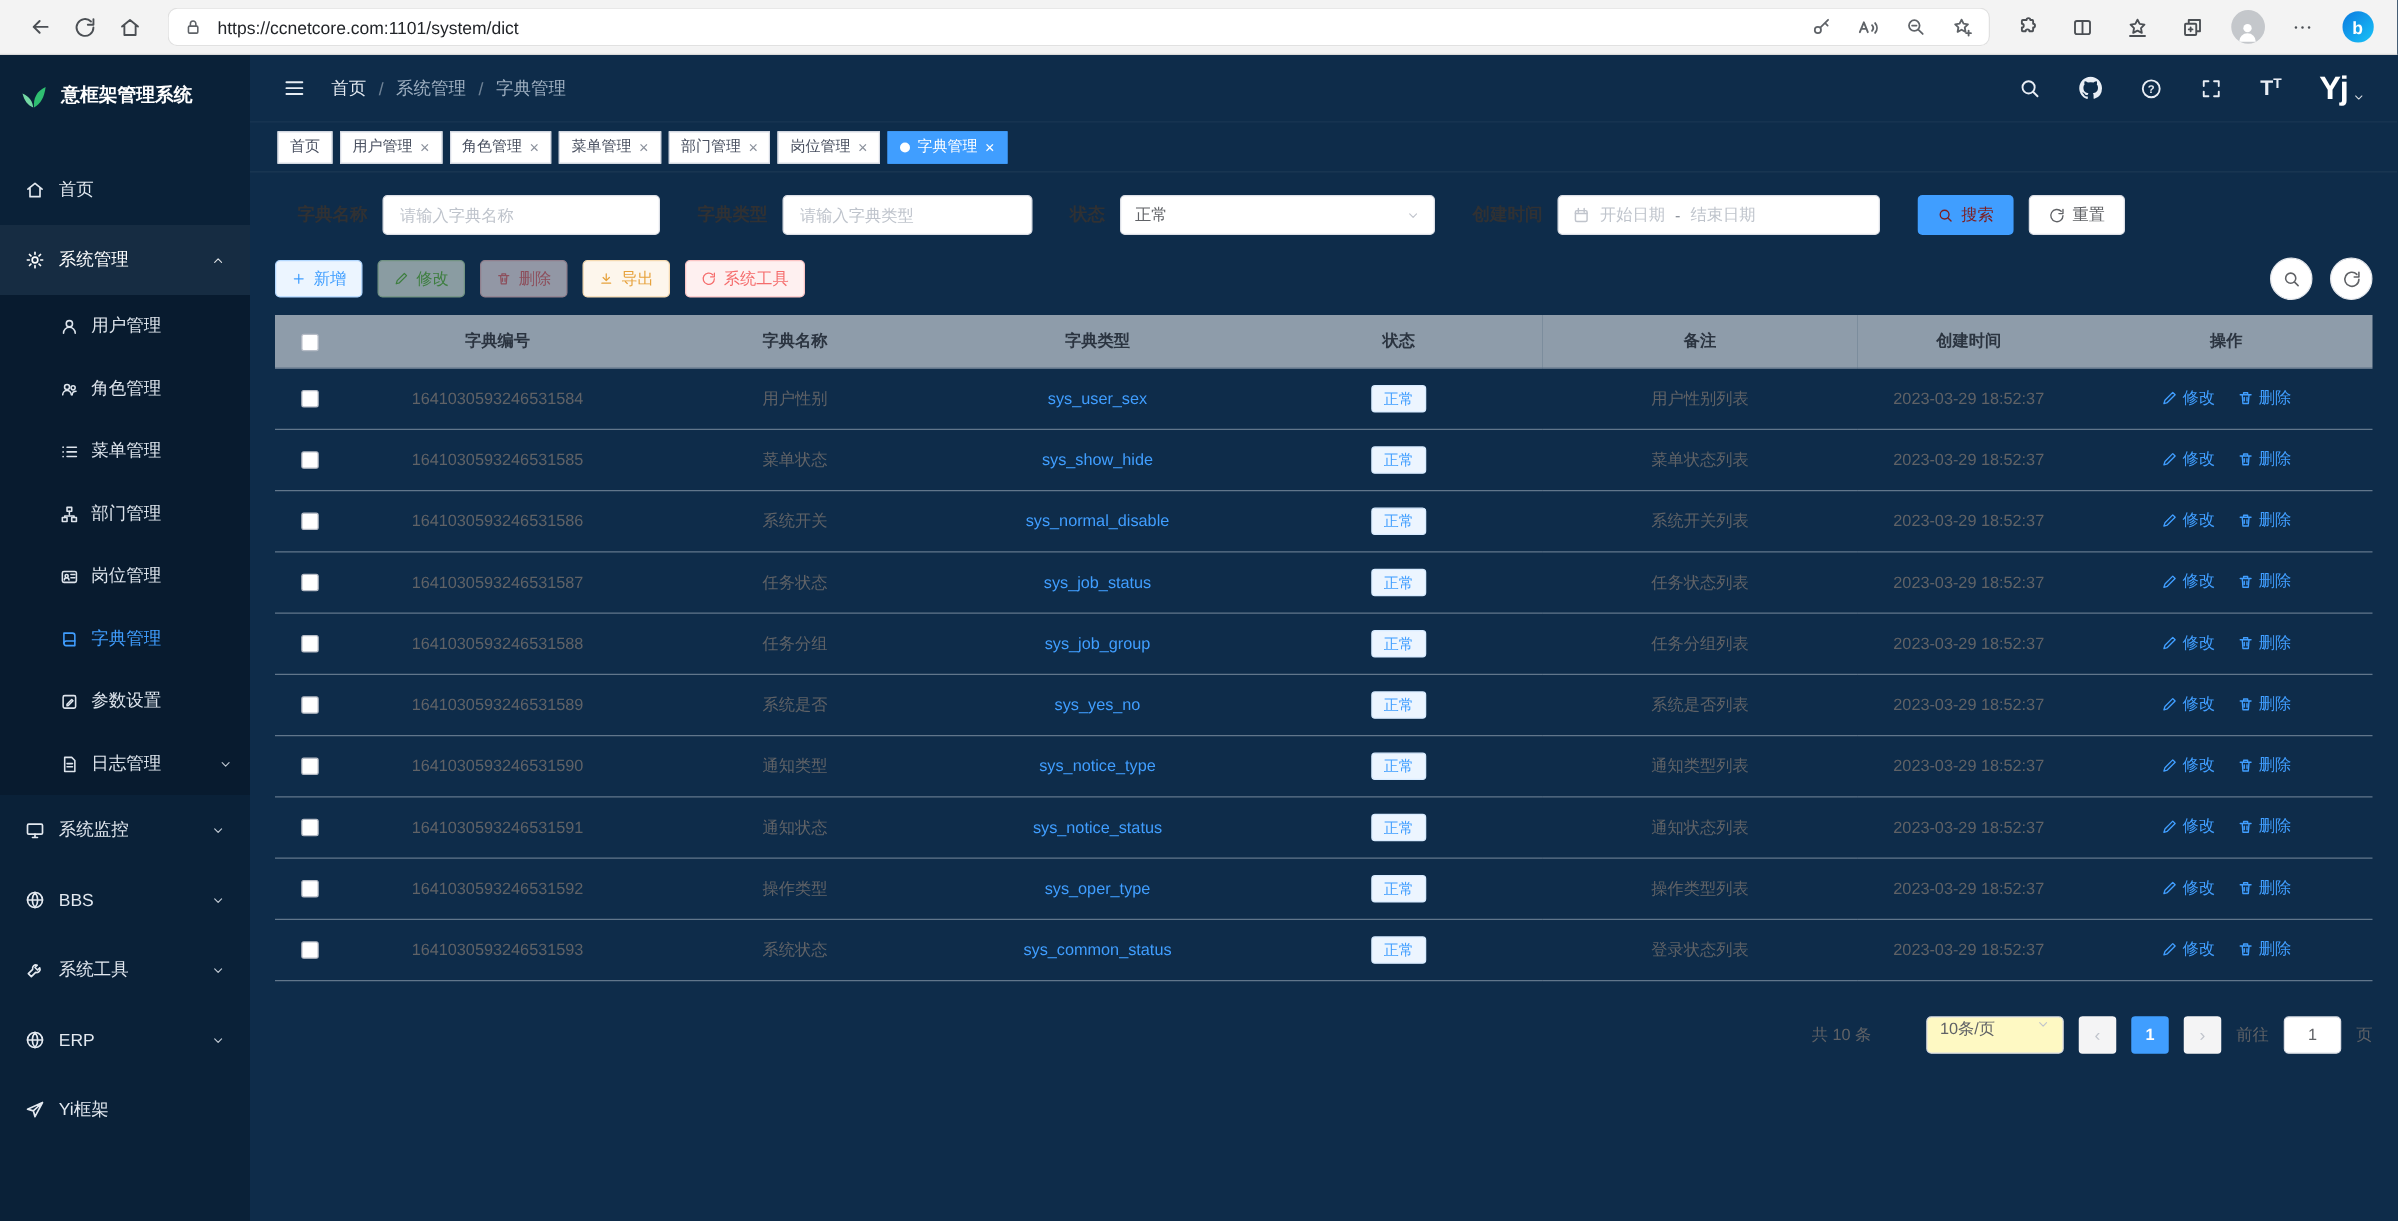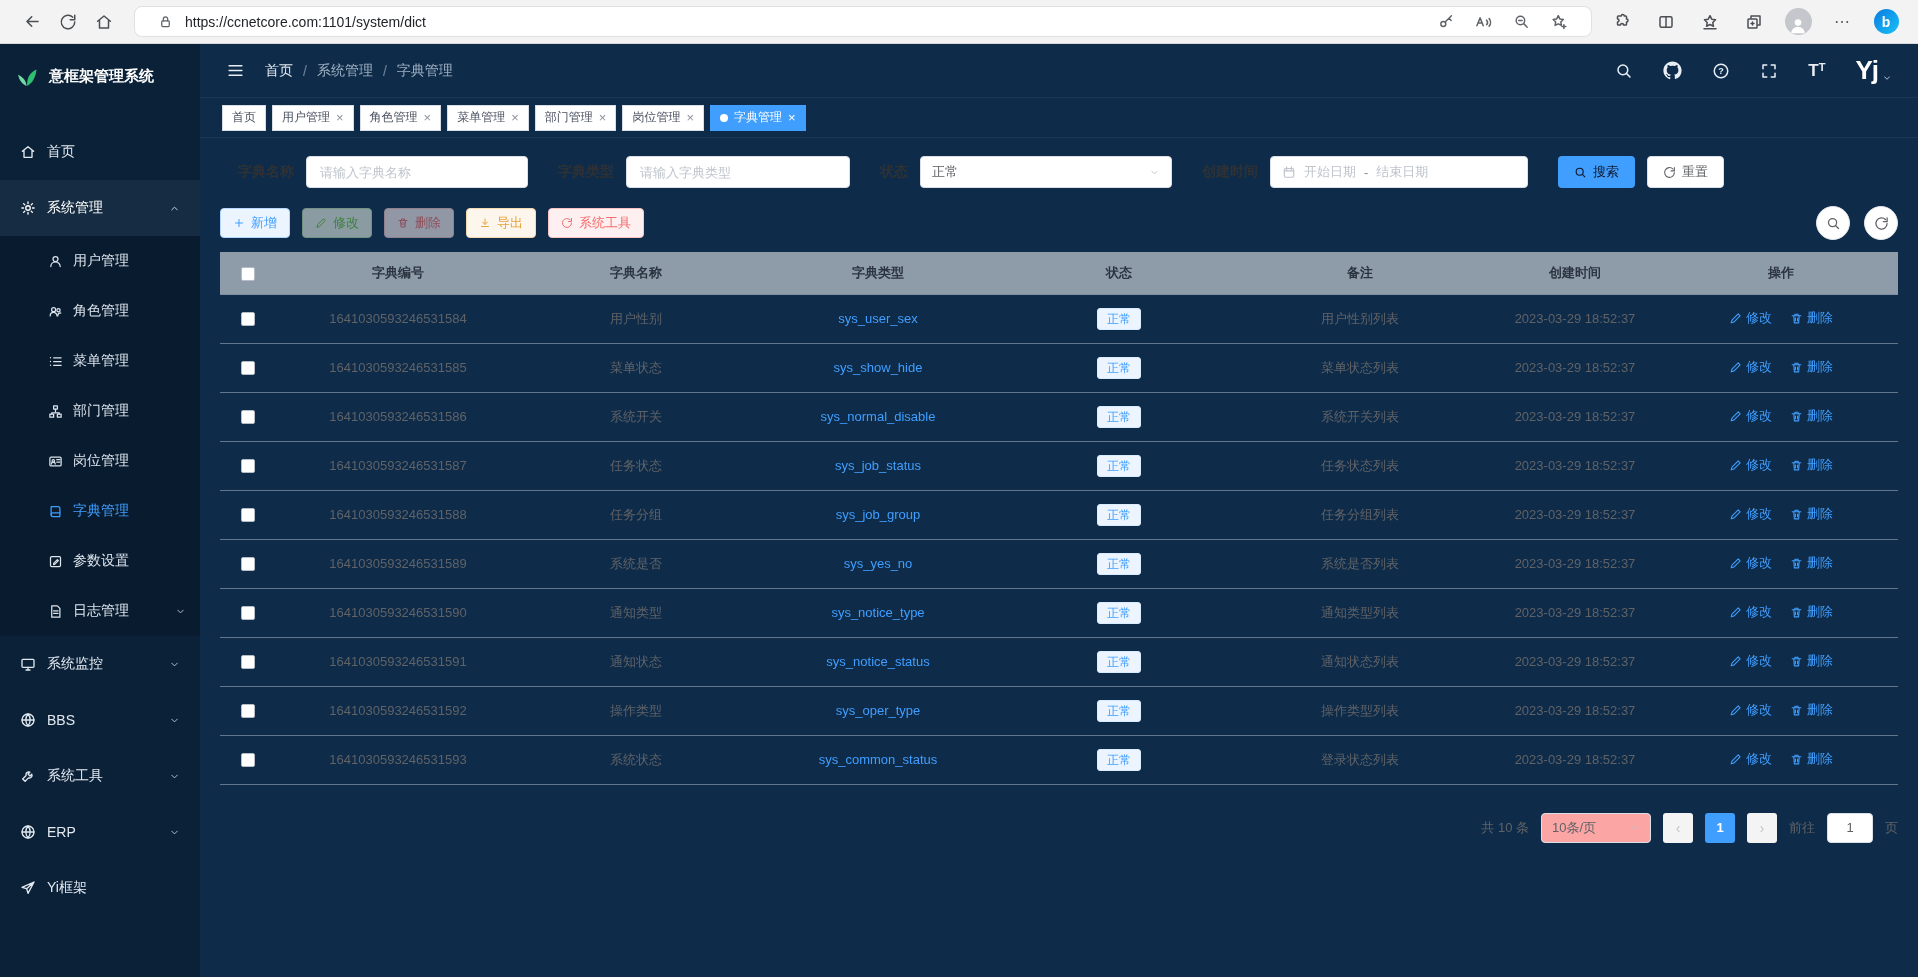--- a/index.html
+++ b/index.html
@@ -10,21 +10,21 @@
     background:#0e2c4a; font-size:14px;
   }
   svg.i { stroke:currentColor; fill:none; stroke-width:2; stroke-linecap:round; stroke-linejoin:round; flex:none; }
   svg.i.fill { fill:currentColor; stroke:none; }
 
   
   .browser { height:44px; background:#f3f3f3; border-bottom:1px solid #d9d9d9;
     display:flex; align-items:center; padding:0 14px; color:#4b4f54; }
   .b-btn { width:36px; height:34px; border-radius:6px; display:flex; align-items:center; justify-content:center; cursor:pointer; }
   .urlbar { flex:1; height:31px; margin:0 12px; background:#fff; border-radius:8px;
-    box-shadow:inset 0 0 0 1px #e1e1e1; display:flex; align-items:center; padding:0 24px; gap:10px; min-width:0; }
+    box-shadow:inset 0 0 0 1px #e1e1e1; display:flex; align-items:center; padding:0 13px; gap:10px; min-width:0; }
   .urlbar input { border:none; outline:none; flex:1; font-size:14px; color:#222529; background:transparent;
     font-family:"Liberation Sans","DejaVu Sans",sans-serif; }
   .url-icons { display:flex; gap:20px; color:#5f6368; align-items:center; }
   .browser-right { display:flex; gap:8px; align-items:center; }
   .avatar-circle { width:27px; height:27px; border-radius:50%; background:#c4c7cb; display:flex; align-items:flex-end; justify-content:center; overflow:hidden; }
   .copilot { width:25px; height:25px; border-radius:50%; background:linear-gradient(135deg,#0b7ae0,#19c3f7);
     color:#fff; font-weight:bold; font-size:14px; display:flex; align-items:center; justify-content:center; }
 
   
   .app { display:flex; height:933px; }
@@ -69,21 +69,21 @@
   .f-label { font-weight:bold; color:#303133; font-size:14px; margin-right:12px; white-space:nowrap; }
   .inp { height:32px; background:#fff; border:1px solid #dcdfe6; border-radius:4px;
     display:flex; align-items:center; padding:0 11px; font-size:13px; color:#606266; gap:8px; }
   .inp input { border:none; outline:none; width:100%; font-size:13px; color:#606266; background:transparent;
     font-family:"Liberation Sans","DejaVu Sans",sans-serif; }
   .inp input::placeholder { color:#bfc4cc; }
   .ph { color:#bfc4cc; }
   .sel-caret { margin-left:auto; color:#c0c4cc; }
   .btn { height:32px; border-radius:4px; font-size:13px; padding:0 15px; display:inline-flex;
     align-items:center; gap:6px; cursor:pointer; border:1px solid transparent; white-space:nowrap; }
-  .btn-primary { background:#409eff; color:#0f172a; }
+  .btn-primary { background:#409eff; color:#7f1d1d; }
   .btn-default { background:#fff; border-color:#dcdfe6; color:#606266; }
 
   .toolbar { display:flex; align-items:center; margin-bottom:12px; }
   .btn-sm { height:30px; padding:0 12px; font-size:13px; border-radius:4px; display:inline-flex;
     align-items:center; gap:6px; margin-right:12px; cursor:pointer; border:1px solid; white-space:nowrap;justify-content:space-between; }
   .plain-primary { color:#409eff; background:#ecf5ff; border-color:#b3d8ff; }
   .plain-success { color:#67c23a; background:#f0f9eb; border-color:#c2e7b0; }
   .plain-danger  { color:#f56c6c; background:#fef0f0; border-color:#fbc4c4; }
   .plain-warning { color:#e6a23c; background:#fdf6ec; border-color:#f5dab1; }
   .is-disabled { opacity:.55; cursor:not-allowed; }
@@ -97,22 +97,22 @@
   tbody td { height:49px; color:#606266; text-align:center; border-bottom:1px solid rgba(223,229,238,0.4);
     overflow:hidden; white-space:nowrap; text-overflow:ellipsis; }
   .cb { display:inline-block; width:14px; height:14px; background:#fff; border:1px solid #b6bcc6; border-radius:2px; cursor:pointer; vertical-align:middle; }
   .tag { display:inline-block; height:22px; line-height:20px; padding:0 9px; background:#ecf5ff;
     border:1px solid #d9ecff; color:#409eff; border-radius:3px; font-size:12px; }
   .tlink { color:#409eff; cursor:pointer; text-decoration:none; }
   .alink { color:#409eff; cursor:pointer; text-decoration:none; display:inline-flex; align-items:center; gap:4px; margin:0 9px; }
 
   .pager { display:flex; align-items:center; justify-content:flex-end; gap:12px; margin-top:28px;
     color:#606266; font-size:13px; }
-  .pg-box { height:30px; background:#fca5a5; border:1px solid #dcdfe6; border-radius:4px; display:flex;
-    align-items:center; padding:0 10px; gap:8px; color:#606266; cursor:pointer; }
+  .pg-box { height:30px; background:#fef9c3; border:1px solid #dcdfe6; border-radius:4px; display:flex;
+    padding:0 10px; gap:8px; color:#606266; cursor:pointer;margin-left:32px; }
   .pg-btn { width:30px; height:30px; border-radius:3px; background:#f4f4f5; color:#c0c4cc;
     display:flex; align-items:center; justify-content:center; font-size:14px; cursor:pointer; }
   .pg-cur { width:30px; height:30px; border-radius:3px; background:#409eff; color:#fff; font-weight:bold;
     display:flex; align-items:center; justify-content:center; }
   .pg-input { width:46px; height:30px; background:#fff; border:1px solid #dcdfe6; border-radius:4px;
     text-align:center; font-size:13px; color:#606266; outline:none;
     font-family:"Liberation Sans","DejaVu Sans",sans-serif; }
 </style>
 </head>
 <body>
@@ -438,21 +438,21 @@
 
       <div class="filter">
         <div class="f-group">
           <span class="f-label">字典名称</span>
           <span class="inp" style="width:222px">
             <input placeholder="请输入字典名称" style="">
           </span>
         </div>
         <div class="f-group">
           <span class="f-label">字典类型</span>
-          <span class="inp" style="width:224px">
+          <span class="inp" style="width:200px">
             <input placeholder="请输入字典类型" style="">
           </span>
         </div>
         <div class="f-group">
           <span class="f-label">状态</span>
           <span class="inp" style="width:252px">
             <span>正常</span>
             <svg class="i sel-caret" width="11" height="11" viewBox="0 0 24 24">
                 <path d="M6 9l6 6 6-6"></path>
               </svg>

